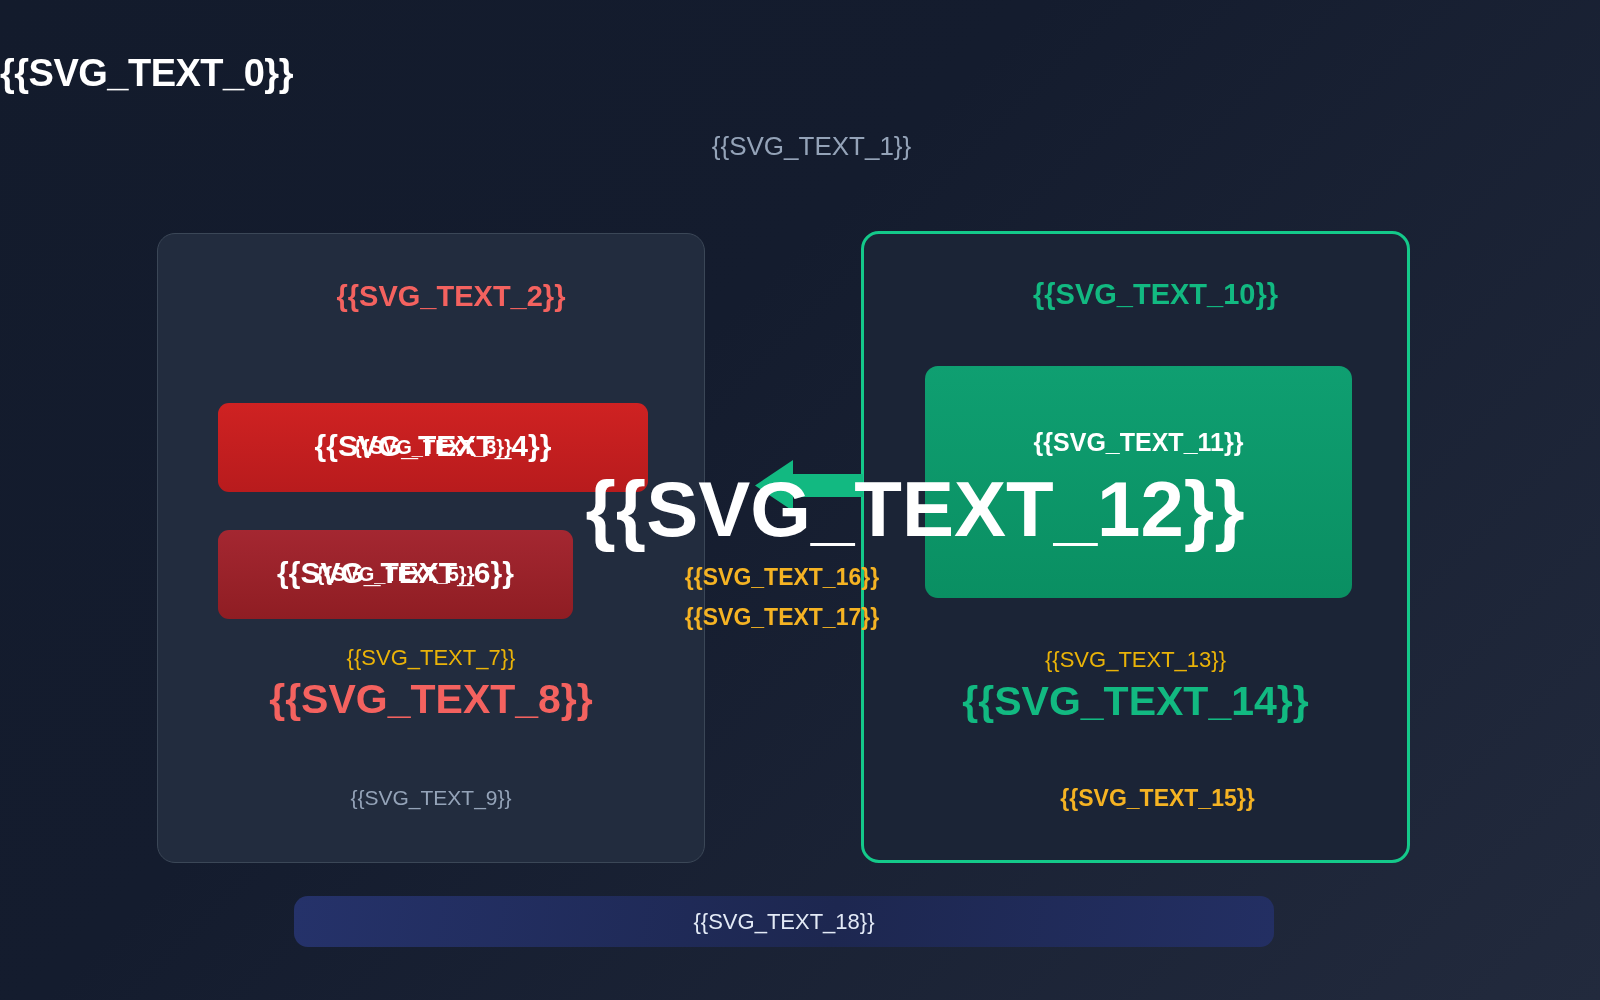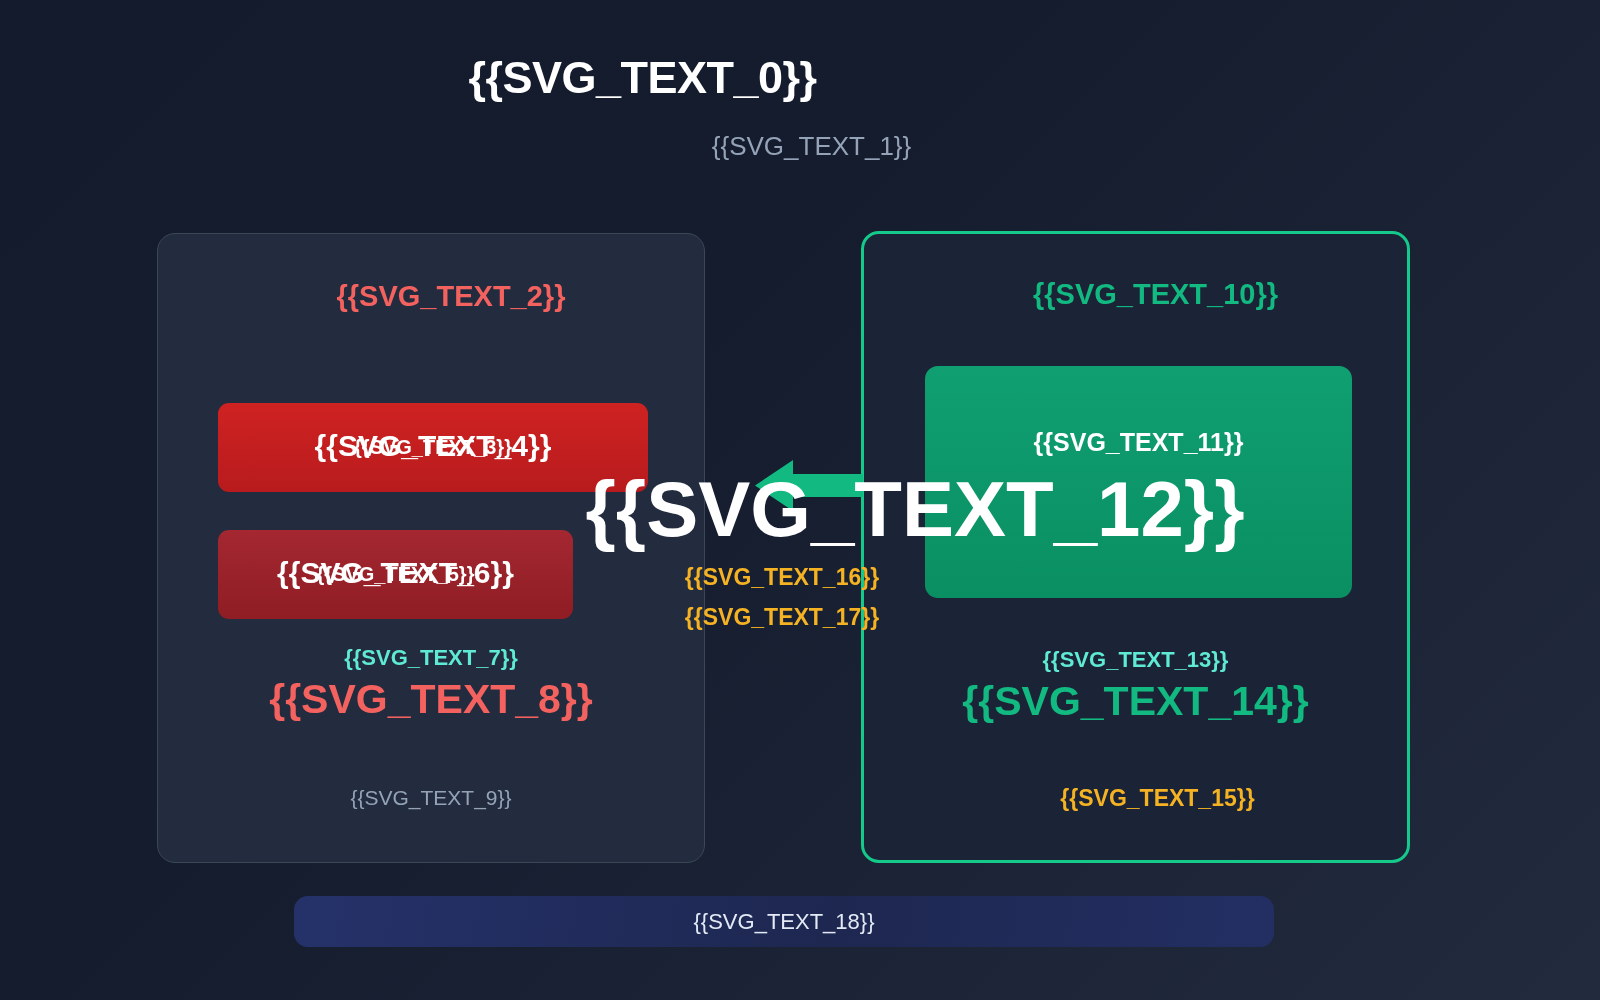--- a/index.html
+++ b/index.html
@@ -9,22 +9,21 @@
     background: linear-gradient(135deg, #131b2c 0%, #18203200 40%, #222a3d 100%), #141c2e;
     color:#e8edf5;
     overflow:hidden;
     position:relative;
   }
   #stage { position:relative; width:1600px; height:1000px; }
 
   
   .hdr-title {
     position:absolute; left:0; top:52px; width:1285px;
-    text-align:center;
-    font-size:45px; font-weight:bold; color:#ffffff;
+    font-size:38px; font-weight:bold; color:#ffffff;
     letter-spacing:-0.5px; white-space:nowrap;
   }
   .hdr-sub {
     position:absolute; left:0; top:131px; width:1600px;
     text-align:center;
     font-size:26px; font-weight:normal; color:#94a3b8;
     white-space:nowrap;
     padding-left:23px;
   }
 
@@ -74,21 +73,21 @@
     border-radius:13px;
   }
   .green-box-label {
     position:absolute; left:0; top:62px; width:100%;
     text-align:center; color:#ffffff;
     font-size:25px; font-weight:bold; white-space:nowrap;
   }
 
   
   .stat { position:absolute; width:100%; left:0; text-align:center; white-space:nowrap; }
-  .stat-cap  { font-size:22px; font-weight:bold; color:#5eead4; }
+  .stat-cap  { font-size:22px; font-weight:normal; color:#eab308; }
   .stat-big  { font-size:41px; font-weight:bold; }
   .stat-note { font-size:21px; font-weight:normal; color:#94a3b8;text-align:center; }
   .stat-note-amber { font-size:23px; font-weight:bold; color:#f5b323;padding-left:44px; }
 
   .panel-left  .stat-cap  { top:411px; }
   .panel-left  .stat-big  { top:442px; color:#f4625f;text-align:center; }
   .panel-left  .stat-note { top:552px; }
 
   .panel-right .stat-cap  { top:413px; }
   .panel-right .stat-big  { top:444px; color:#12b981; }

